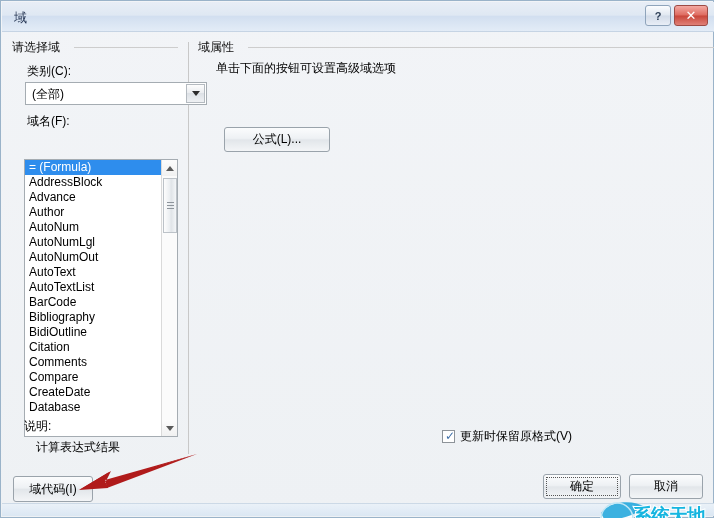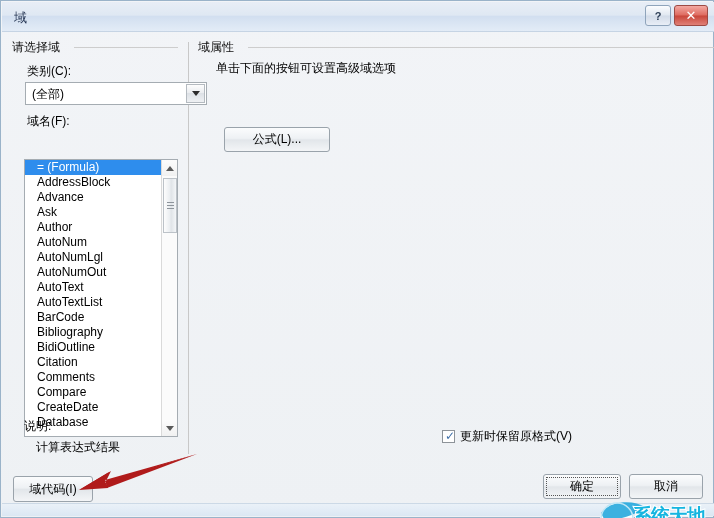--- a/index.html
+++ b/index.html
@@ -79,21 +79,21 @@
     width:0;height:0;border-left:4px solid transparent;border-right:4px solid transparent;
     border-top:5px solid #2b2b2b;
   }
 
   .listbox{
     position:absolute;left:22px;top:127px;width:154px;height:278px;
     border:1px solid #a5acb2;background:#fff;box-sizing:border-box;overflow:hidden;
   }
   .listitems{position:absolute;left:0;top:0;width:137px;}
   .litem{
-    height:15px;line-height:15px;padding-left:12px;font-size:12px;color:#000;
+    height:15px;line-height:15px;padding-left:4px;font-size:12px;color:#000;
     white-space:nowrap;overflow:hidden;
   }
   .litem.sel{background:#2e8ded;color:#fff;}
   .scroll{
     position:absolute;right:0;top:0;width:16px;height:276px;
     background:#fbfbfb;border-left:1px solid #dadada;box-sizing:border-box;
   }
   .sc-btn{
     position:absolute;left:0;width:16px;height:16px;
     background:linear-gradient(to bottom,#fcfcfc,#f1f1f1);
@@ -187,21 +187,20 @@
         </div>
     </div>
 
     <div class="lbl" id="lbl-name">域名(F):</div>
 
     <div class="listbox">
       <div class="listitems" id="field-list">
           <div class="litem sel">= (Formula)</div>
           <div class="litem">AddressBlock</div>
           <div class="litem">Advance</div>
-          <div class="litem">Ask</div>
           <div class="litem">Author</div>
           <div class="litem">AutoNum</div>
           <div class="litem">AutoNumLgl</div>
           <div class="litem">AutoNumOut</div>
           <div class="litem">AutoText</div>
           <div class="litem">AutoTextList</div>
           <div class="litem">BarCode</div>
           <div class="litem">Bibliography</div>
           <div class="litem">BidiOutline</div>
           <div class="litem">Citation</div>

